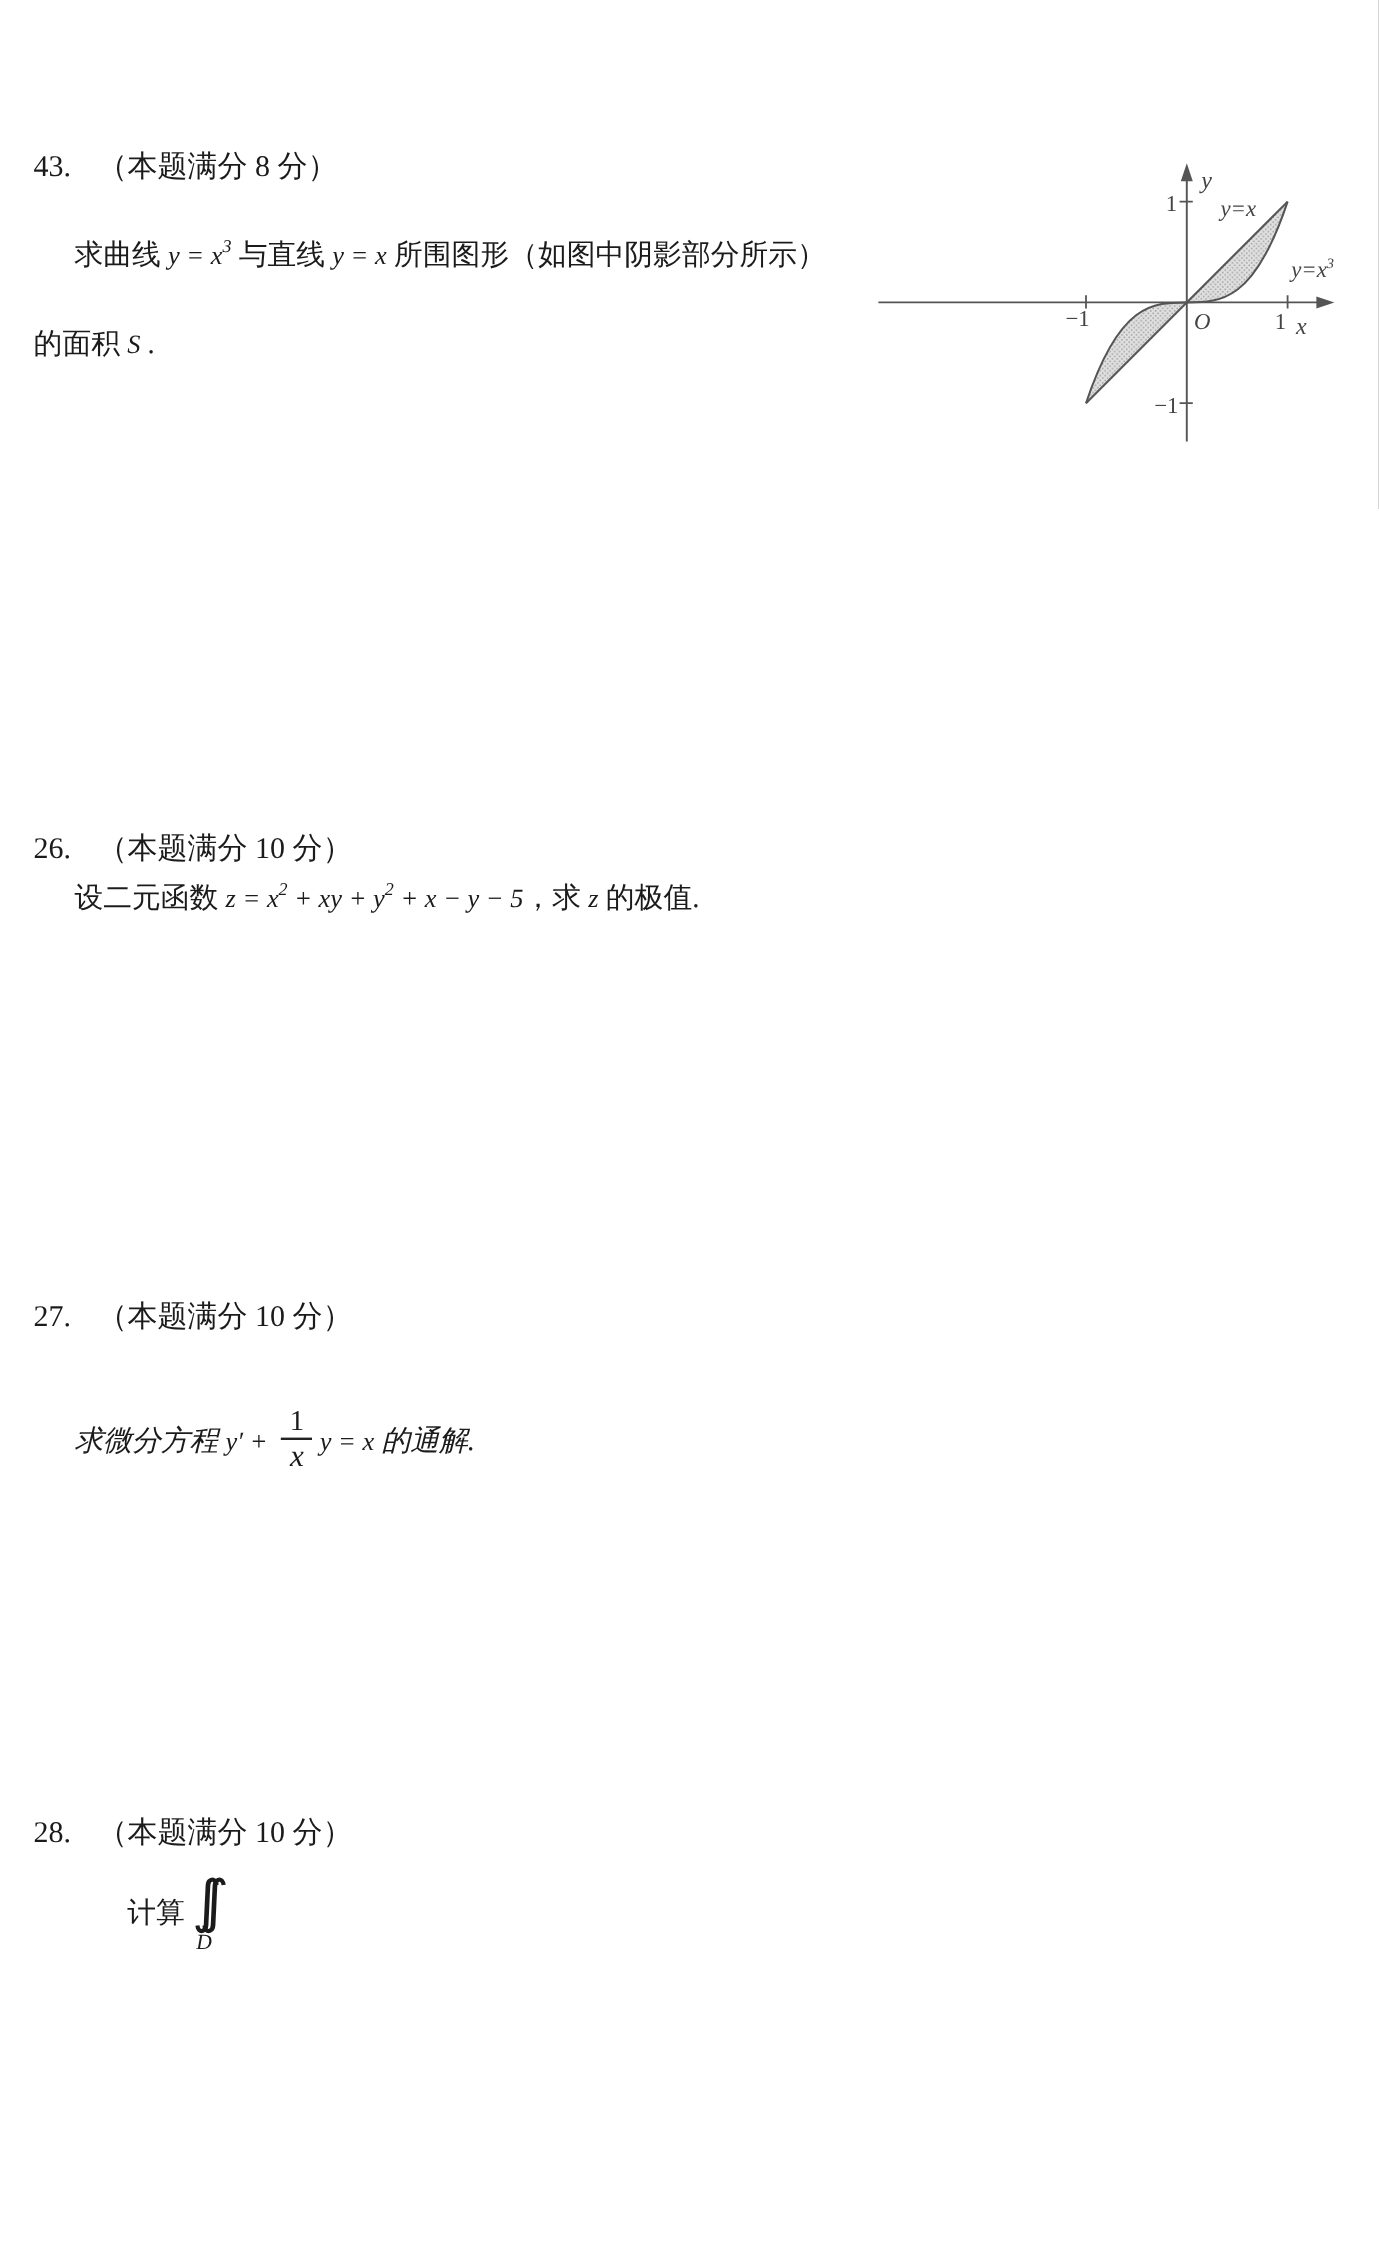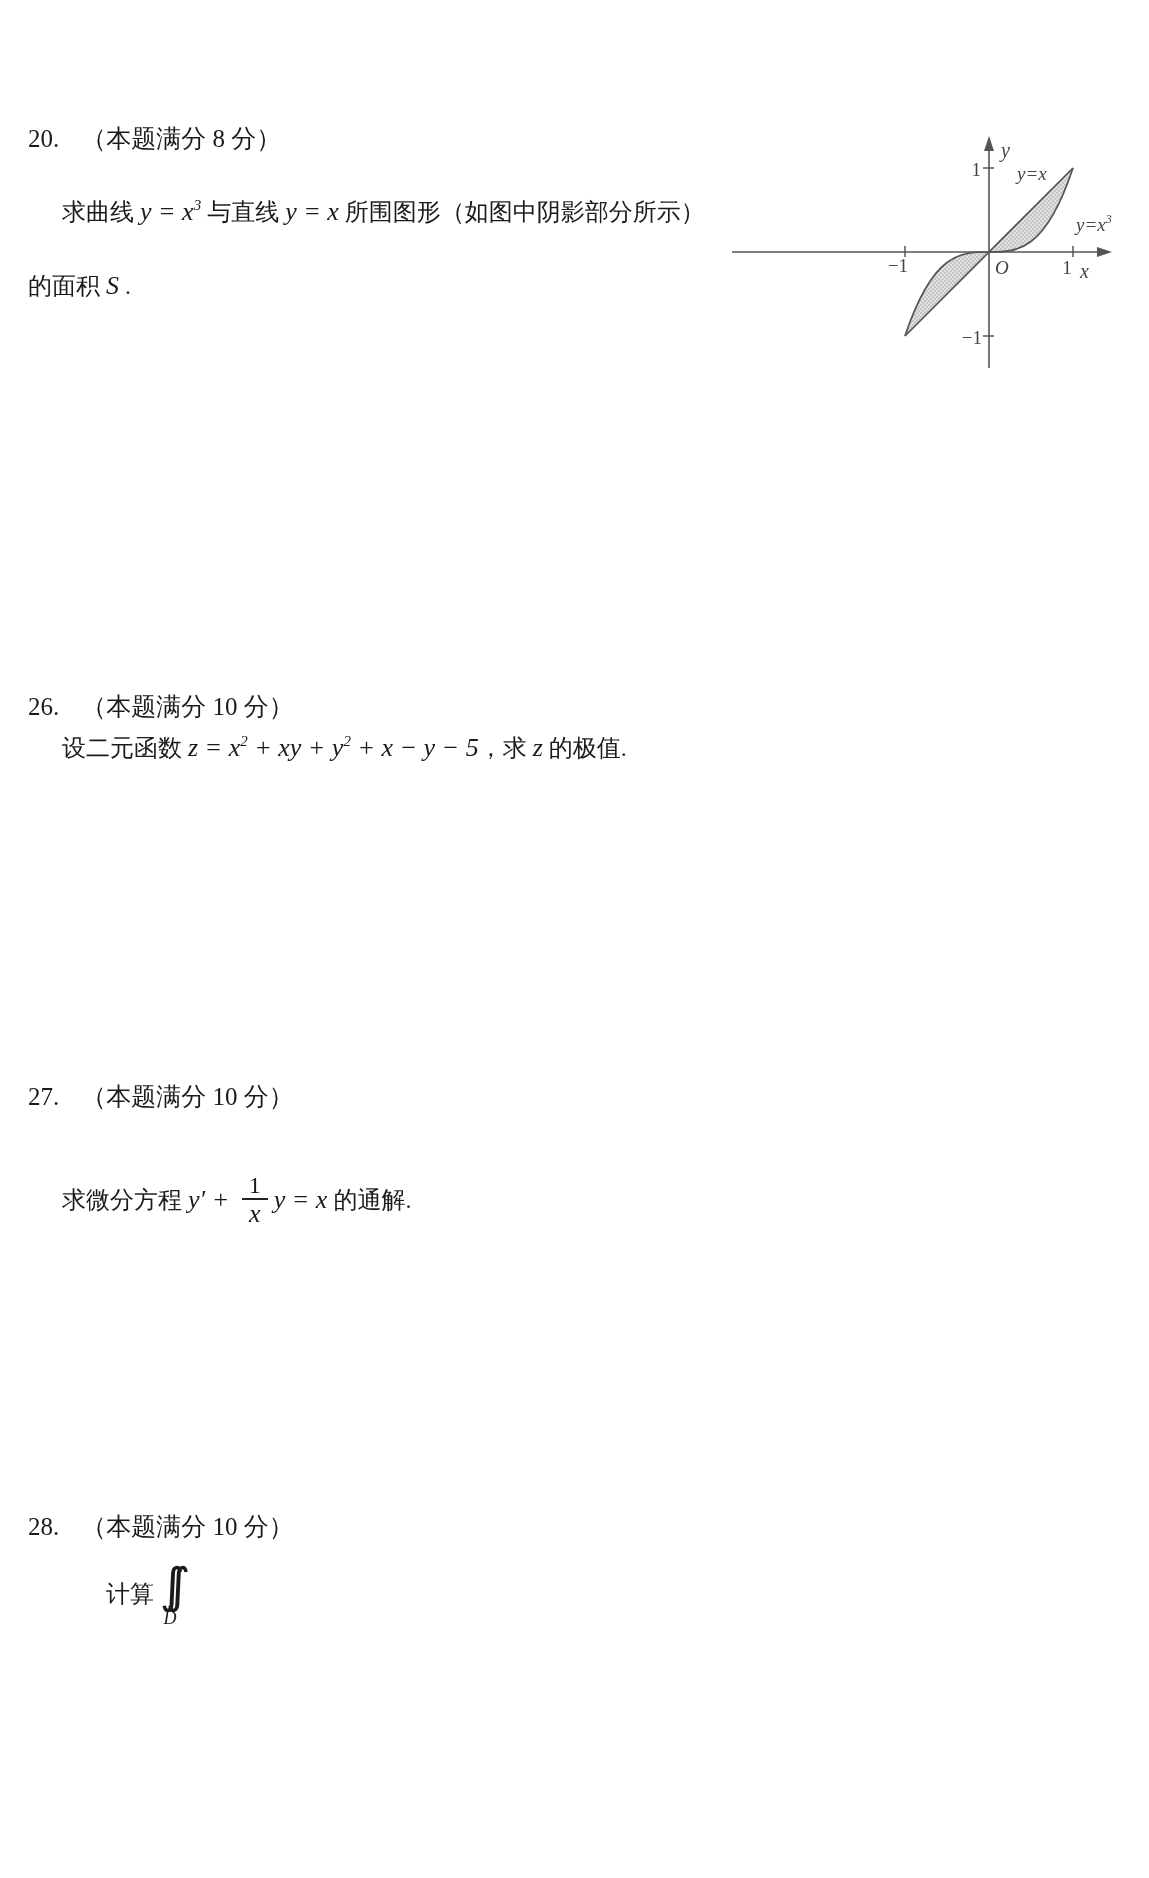--- a/index.html
+++ b/index.html
@@ -16,46 +16,46 @@
     position:absolute;left:28px;
     font-size:25px;white-space:nowrap;
   }
   .qhead .qnum{display:inline-block;margin-right:22px;}
   .qline{
     position:absolute;left:62px;
     font-size:24px;white-space:nowrap;
   }
   .qline.noindent{left:28px;}
   .cn{font-style:normal;}
-  .m{font-style:italic;font-size:26px;}
+  .m{font-style:italic;font-size:22px;}
   .sup{font-size:15px;font-style:italic;vertical-align:10px;}
   
   .flexline{display:flex;align-items:center;}
   .grp{white-space:pre;}
-  .grp .cn,.grp .m,.grp .sup{white-space:pre;}
+  .grp .cn,.grp .m,.grp .sup{white-space:pre;font-style:italic;}
   
   .frac{display:inline-flex;flex-direction:column;align-items:center;margin:0 6px;line-height:1.1;}
   .frac .fnum{font-size:24px;padding:0 7px;}
   .frac .fbar{width:100%;height:0;border-top:2px solid #222;}
   .frac .fden{font-size:26px;font-style:italic;padding:0 7px;}
   
   .iint{display:inline-flex;flex-direction:column;align-items:center;margin:0 10px 0 6px;line-height:1;}
   .iint .isym{font-size:48px;letter-spacing:-0.40em;padding-right:0.34em;font-style:normal;font-family:"DejaVu Sans","DejaVu Serif",serif;}
   .iint .isub{font-size:18px;font-style:italic;margin-top:0px;transform:translateX(-4px);}
   
   .figwrap{position:absolute;left:712px;top:100px;width:432px;height:288px;}
   .figwrap svg{display:block;}
 </style>
 </head>
 <body>
 
 <div class="page">
 
   <section>
-    <div class="qhead" style="top:122px;"><span class="qnum">20.</span><span class="cn">（本题满分 8 分）</span></div>
+    <div class="qhead" style="top:122px;"><span class="qnum">43.</span><span class="cn">（本题满分 8 分）</span></div>
     <div class="qline" style="top:196px;"><span class="cn">求曲线 </span><span class="m">y = x</span><span class="sup">3</span><span class="cn"> 与直线 </span><span class="m">y = x</span><span class="cn"> 所围图形（如图中阴影部分所示）</span></div>
     <div class="qline noindent" style="top:270px;"><span class="cn">的面积 </span><span class="m">S</span><span class="cn"> .</span></div>
   </section>
 
   <div class="figwrap">
     <svg width="432" height="288" viewBox="0 0 432 288">
       <defs>
         <pattern id="stip" width="4" height="4" patternUnits="userSpaceOnUse">
           <rect width="4" height="4" fill="#e0e0e0"></rect>
           <circle cx="1" cy="1" r="0.7" fill="#9a9a9a"></circle>

